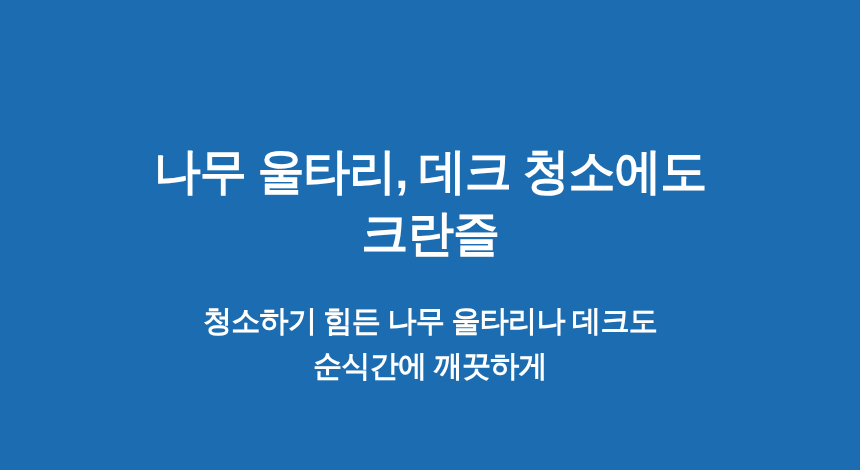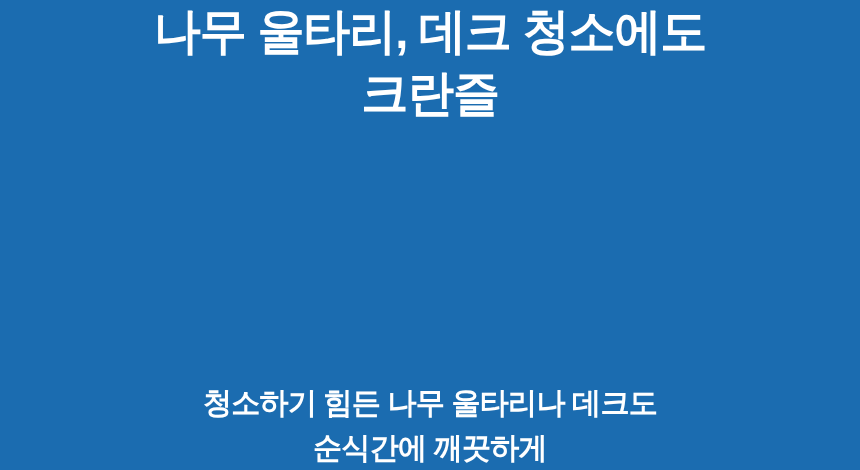--- a/index.html
+++ b/index.html
@@ -18,21 +18,22 @@
 
   .banner {
     position: relative;
     box-sizing: border-box;
     width: 860px;
     height: 470px;
     background-color: #1b6cb0;
     display: flex;
     flex-direction: column;
     align-items: center;
-    justify-content: space-between;
+    justify-content: flex-start;
+    padding-top: 140px;
   }
 
   .headline {
     margin: 0;
     padding: 0;
     width: 100%;
     text-align: center;
     color: #ffffff;
     font-size: 49px;
     line-height: 62px;

